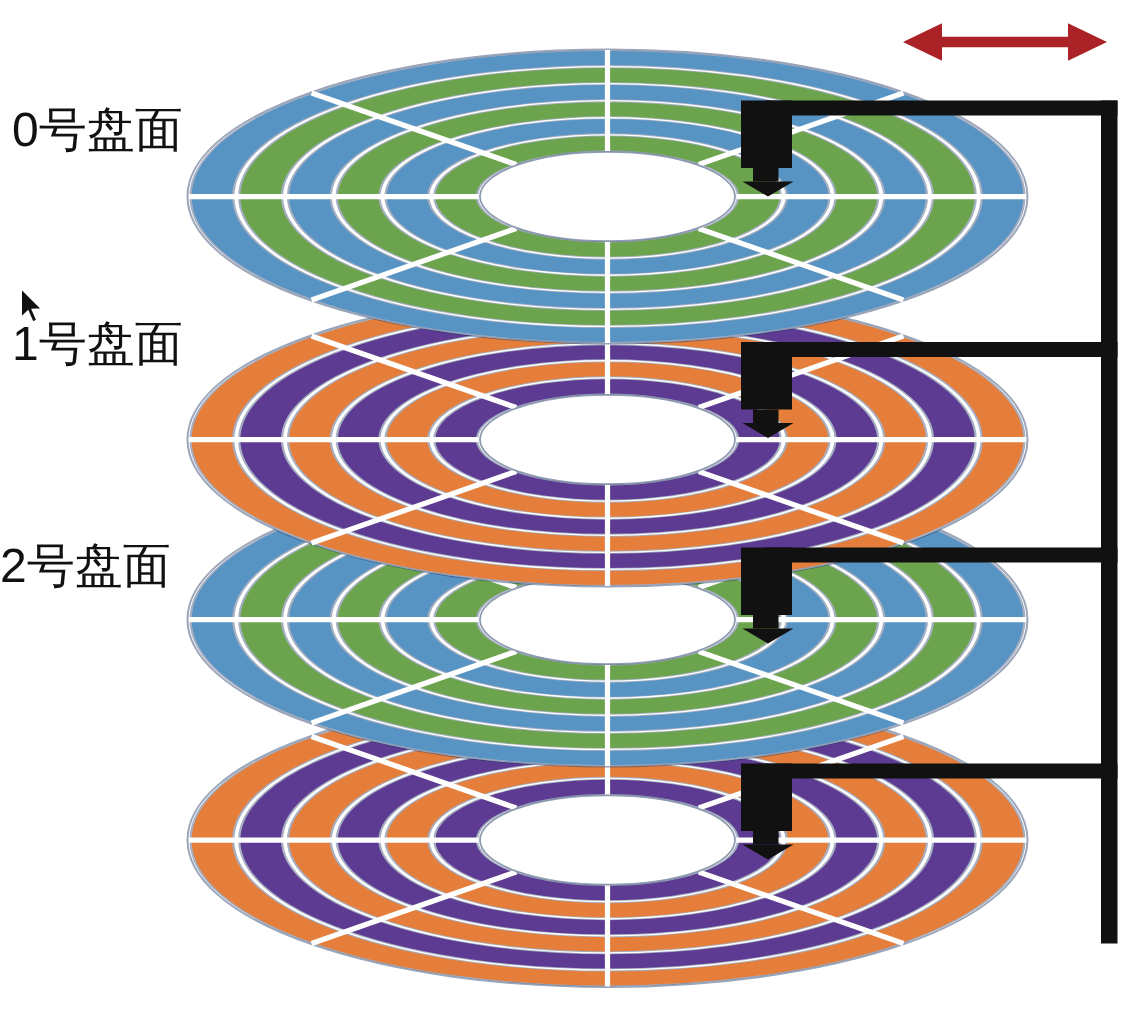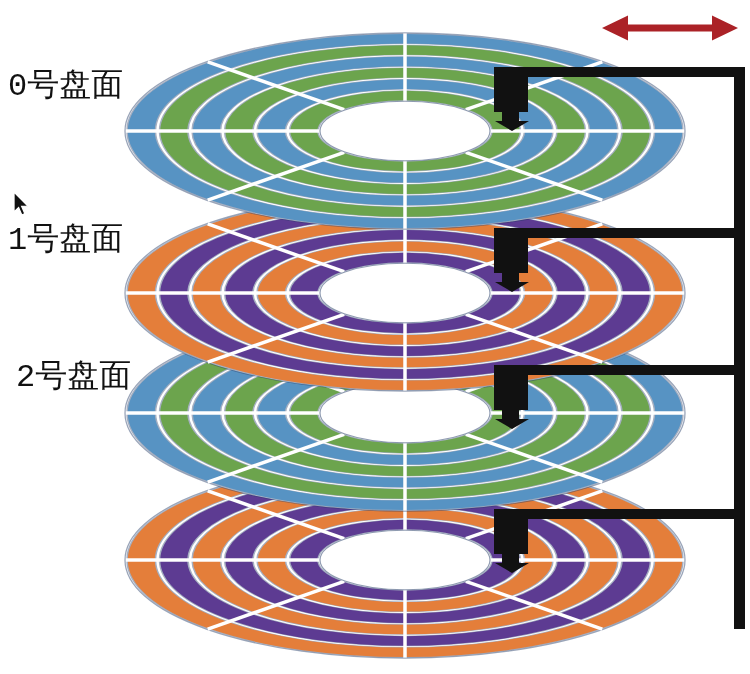--- a/index.html
+++ b/index.html
@@ -3,21 +3,21 @@
 <meta charset="utf-8">
 <style>
   html,body{margin:0;padding:0;background:#ffffff;}
   .stage{
     position:relative;width:750px;height:674px;background:#ffffff;
     overflow:hidden;font-family:"Liberation Serif","DejaVu Serif",serif;
   }
   .stage svg{position:absolute;left:0;top:0;}
   .plabel{
     position:absolute;font-size:32px;line-height:1.05;color:#111111;
-    font-family:Liberation Mono, monospace;white-space:nowrap;
+    font-family:Liberation Sans, sans-serif;white-space:nowrap;
     user-select:none;
   }
 </style>
 </head>
 <body>
 
 <div class="stage">
 
   <svg id="scene" width="750" height="674" viewBox="0 0 750 674">
     <g id="platters-layer">
@@ -145,15 +145,15 @@
         <rect x="502" y="554" width="17" height="9" fill="#111111"></rect>
         <polygon points="495,563 529,563 512,573" fill="#111111"></polygon>
       </g>
 
     <polygon points="602,28 628,15.5 628,24.5 712,24.5 712,15.5 738,28 712,40.5 712,31.5 628,31.5 628,40.5" fill="#ab2227"></polygon>
 
     <path d="M14,192 L14,212 L18.6,207.6 L21.8,215 L24.8,213.6 L21.7,206.4 L28.2,206.2 Z" fill="#111111" stroke="#ffffff" stroke-width="1.3"></path>
   </svg>
 
   <div class="plabel" style="left:8px;top:70px">0号盘面</div>
-  <div class="plabel" style="left:8px;top:224px">1号盘面</div>
-  <div class="plabel" style="left:16px;top:361px">2号盘面</div>
+  <div class="plabel" style="left:8px;top:213px">1号盘面</div>
+  <div class="plabel" style="left:0;top:361px">2号盘面</div>
 </div>
 
 </body></html>

